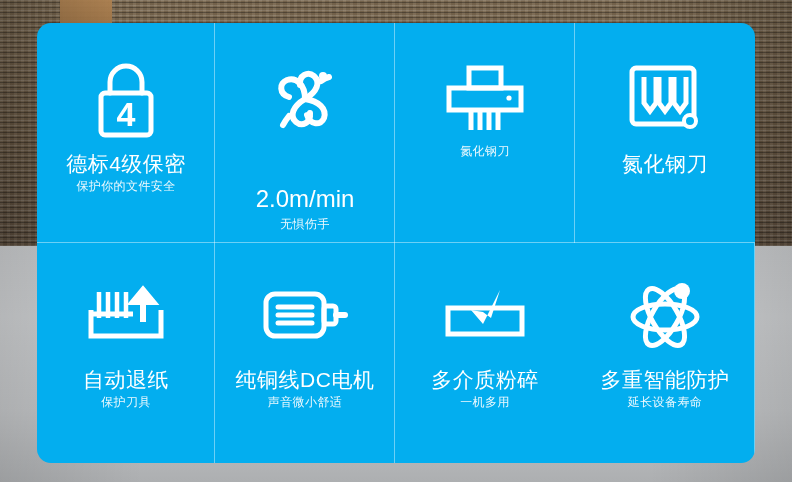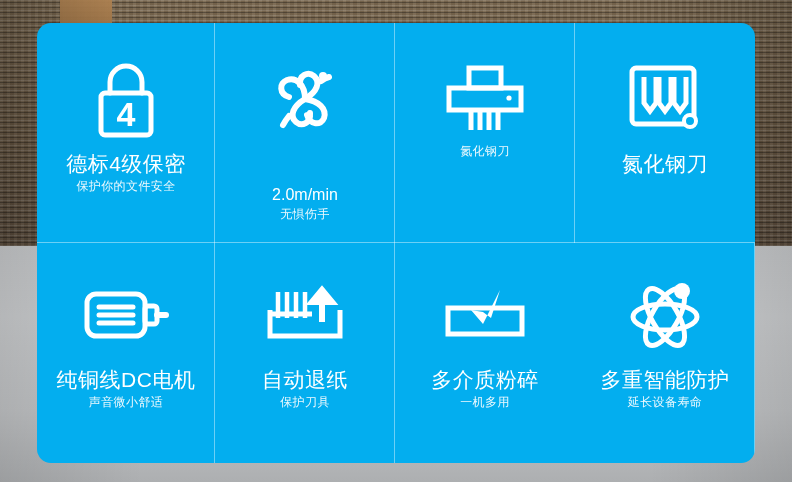--- a/index.html
+++ b/index.html
@@ -143,21 +143,21 @@
   }
   .subtitle {
     margin-top: 3px;
     font-size: 12px;
     font-weight: normal;
     color: rgba(255,255,255,.93);
     letter-spacing: .4px;
     white-space: nowrap;
     line-height: 1.2;
   }
-  .title.latin { font-size: 16px; letter-spacing: 0; margin-top: 44px; }
+  .title.latin { font-size: 24px; letter-spacing: 0; margin-top: 44px; }
 </style>
 </head>
 <body>
 
 <div id="stage">
 
   <div class="bg-wall"></div>
   <div class="bg-wall-light"></div>
   <div class="bg-wall-shade-l"></div>
   <div class="bg-wall-shade-r"></div>
@@ -223,53 +223,53 @@
             <path d="M47 14 V40 L53 48 L59 40 V14"></path>
           </g>
           <circle cx="63" cy="58" r="6" fill="#03aeef" stroke="#fff" stroke-width="4"></circle>
         </svg>
       </div>
       <div class="title">氮化钢刀</div>
     </div>
 
     <div class="cell r2 div-r">
       <div class="icon-wrap">
-        <svg width="88" height="62" viewBox="0 0 88 62">
-          <rect x="5" y="10" width="58" height="42" rx="9" fill="none" stroke="#fff" stroke-width="5"></rect>
-          <g stroke="#fff" stroke-width="5" stroke-linecap="round">
-            <line x1="17" y1="23" x2="51" y2="23"></line>
-            <line x1="17" y1="31" x2="51" y2="31"></line>
-            <line x1="17" y1="39" x2="51" y2="39"></line>
-          </g>
-          <rect x="63" y="22" width="12" height="18" rx="3" fill="none" stroke="#fff" stroke-width="5"></rect>
-          <line x1="75" y1="31" x2="84" y2="31" stroke="#fff" stroke-width="6" stroke-linecap="round"></line>
-        </svg>
-      </div>
-      <div class="title">纯铜线DC电机</div>
-      <div class="subtitle">声音微小舒适</div>
-    </div>
-
-    <div class="cell r2 div-r">
-      <div class="icon-wrap">
         <svg width="82" height="62" viewBox="0 0 82 62">
           <path d="M6 26 V52 H76 V26" fill="none" stroke="#fff" stroke-width="5" stroke-linejoin="miter"></path>
           <g stroke="#fff" stroke-width="4.5">
             <line x1="14" y1="8" x2="14" y2="34"></line>
             <line x1="23" y1="8" x2="23" y2="34"></line>
             <line x1="32" y1="8" x2="32" y2="34"></line>
             <line x1="41" y1="8" x2="41" y2="34"></line>
           </g>
           <line x1="8" y1="30" x2="48" y2="30" stroke="#fff" stroke-width="5"></line>
           <path d="M58 38 V10 M58 6 L48 18 H68 Z" fill="#fff" stroke="#fff" stroke-width="6" stroke-linejoin="miter"></path>
         </svg>
       </div>
       <div class="title">自动退纸</div>
       <div class="subtitle">保护刀具</div>
     </div>
 
+    <div class="cell r2 div-r">
+      <div class="icon-wrap">
+        <svg width="88" height="62" viewBox="0 0 88 62">
+          <rect x="5" y="10" width="58" height="42" rx="9" fill="none" stroke="#fff" stroke-width="5"></rect>
+          <g stroke="#fff" stroke-width="5" stroke-linecap="round">
+            <line x1="17" y1="23" x2="51" y2="23"></line>
+            <line x1="17" y1="31" x2="51" y2="31"></line>
+            <line x1="17" y1="39" x2="51" y2="39"></line>
+          </g>
+          <rect x="63" y="22" width="12" height="18" rx="3" fill="none" stroke="#fff" stroke-width="5"></rect>
+          <line x1="75" y1="31" x2="84" y2="31" stroke="#fff" stroke-width="6" stroke-linecap="round"></line>
+        </svg>
+      </div>
+      <div class="title">纯铜线DC电机</div>
+      <div class="subtitle">声音微小舒适</div>
+    </div>
+
     <div class="cell r2">
       <div class="icon-wrap">
         <svg width="84" height="62" viewBox="0 0 84 62">
           <rect x="5" y="24" width="74" height="26" fill="none" stroke="#fff" stroke-width="5"></rect>
           <path d="M28 26 L40 40 L57 6 L48 34 L40 28 Z" fill="#fff"></path>
         </svg>
       </div>
       <div class="title">多介质粉碎</div>
       <div class="subtitle">一机多用</div>
     </div>

